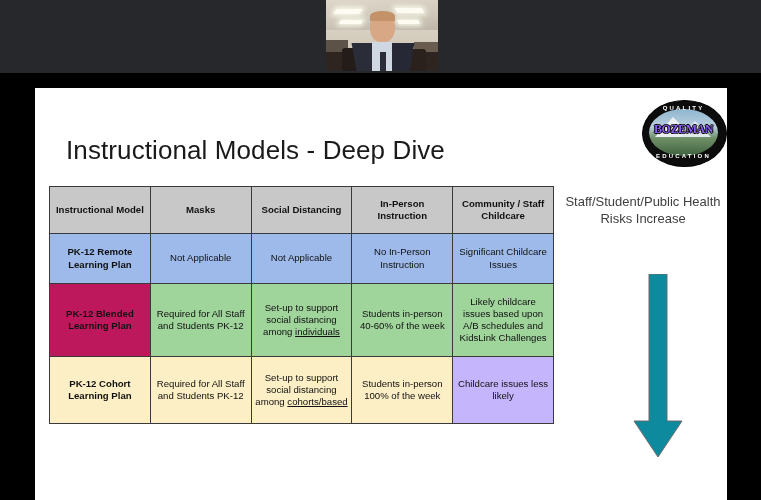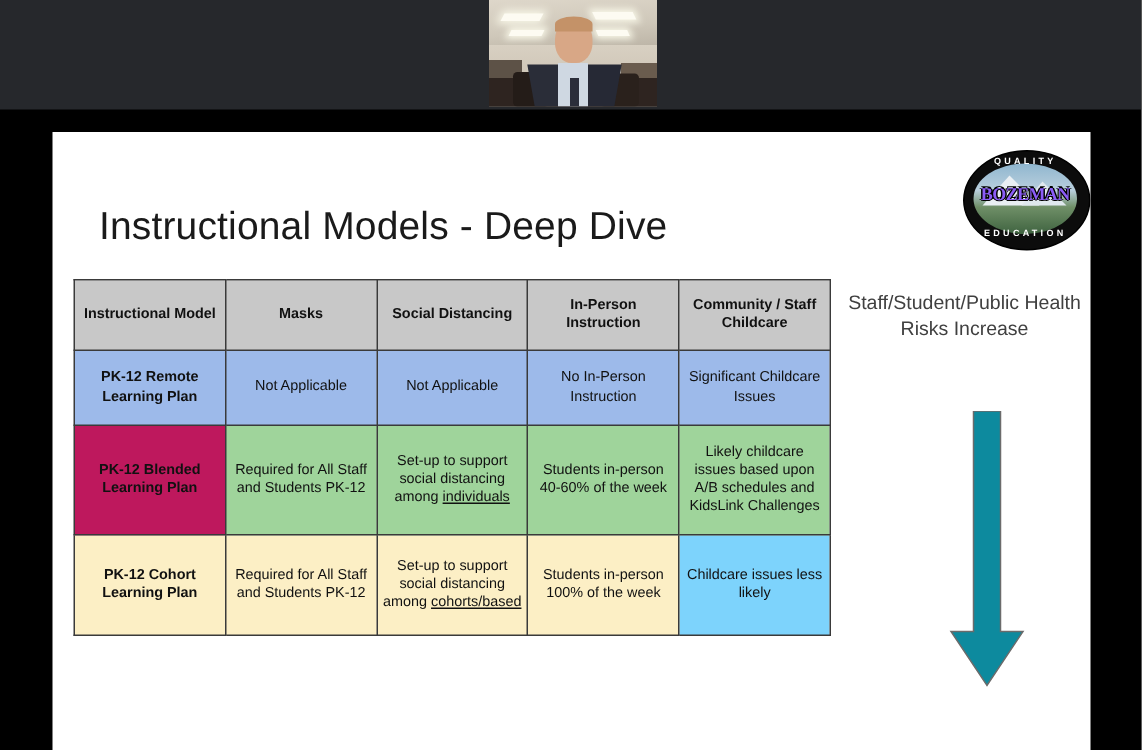--- a/index.html
+++ b/index.html
@@ -178,21 +178,21 @@
           <td style="background: rgb(159, 212, 155);"><span>Set-up to support social distancing among </span><span class="u">individuals</span></td>
           <td style="background: rgb(159, 212, 155);">Students in-person 40-60% of the week</td>
           <td style="background: rgb(159, 212, 155);">Likely childcare issues based upon A/B schedules and KidsLink Challenges</td>
         </tr>
 
         <tr class="r-yellow">
           <td class="rowlabel" style="background: rgb(252, 239, 197);">PK-12 Cohort Learning Plan</td>
           <td style="background: rgb(252, 239, 197);">Required for All Staff and Students PK-12</td>
           <td style="background: rgb(252, 239, 197);"><span>Set-up to support social distancing among </span><span class="u">cohorts/based</span></td>
           <td style="background: rgb(252, 239, 197);">Students in-person 100% of the week</td>
-          <td class="left-align" style="background: #7dd3fc;">Childcare issues less likely</td>
+          <td class="left-align" style="background: #c4b5fd;">Childcare issues less likely</td>
         </tr>
 
       </tbody>
     </table>
 
     <div class="risk-text">Staff/Student/Public Health Risks Increase</div>
 
     <div class="arrow-wrap">
       <svg class="arrow-svg" width="56" height="185" viewBox="0 0 56 185">
         <polygon points="19,0 37,0 37,147 52,147 28,183 4,147 19,147" fill="#0d8a9e" stroke="#6b6b6b" stroke-width="1"></polygon>

